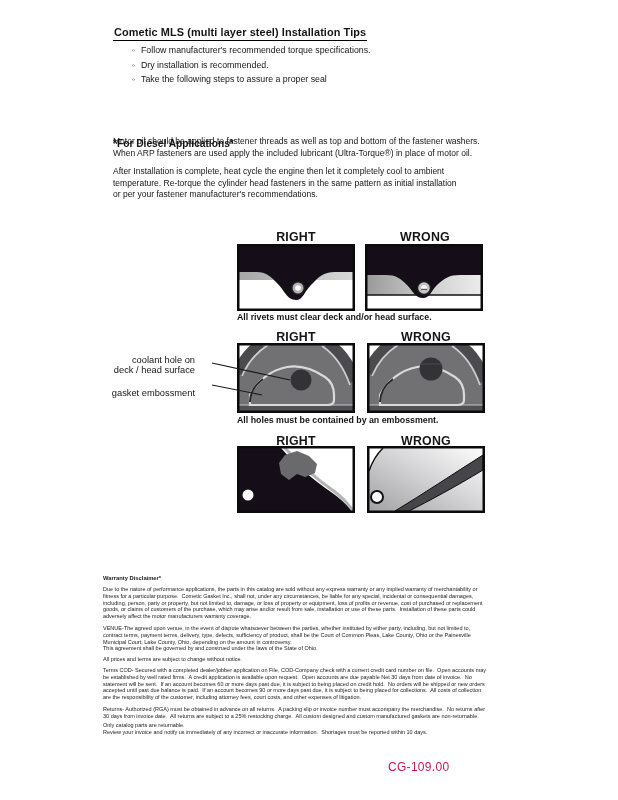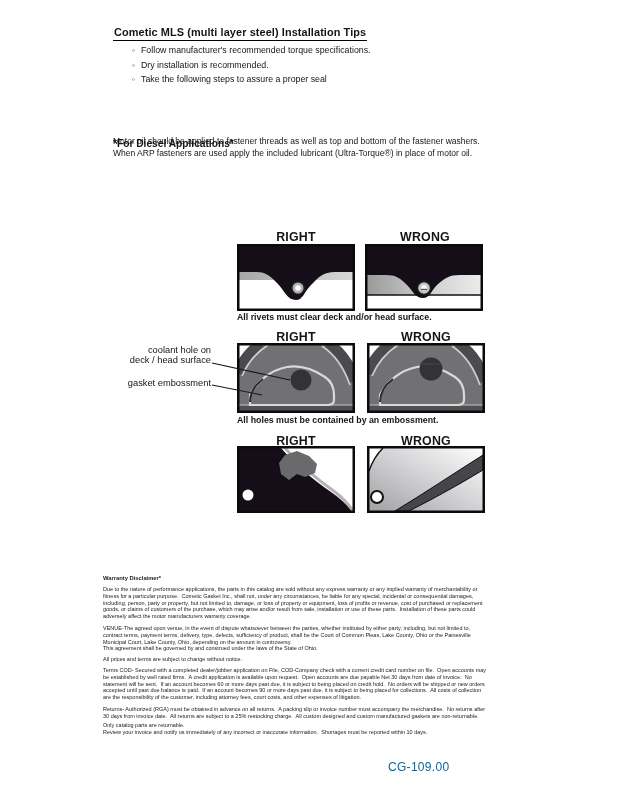--- a/index.html
+++ b/index.html
@@ -16,39 +16,42 @@
   .bullet-line{left:104px;font-size:8.8px;white-space:pre;margin-left:28px;}
   .bullet-line .marker{display:inline-block;width:9px;font-size:8.2px;}
   .sub-bullet-line{left:131px;font-size:8.8px;white-space:pre;}
   .sub-bullet-line .marker{display:inline-block;width:7.5px;}
   .sec-heading{left:113px;font-size:10.2px;font-weight:bold;margin-top:18px;}
   .body-par{left:113px;font-size:8.5px;line-height:11.6px;white-space:pre;}
   .note-line{left:113px;font-size:8.6px;}
   .dg-label{font-size:12.4px;font-weight:bold;width:118px;text-align:center;letter-spacing:.2px;}
   .dg-caption{left:237px;font-size:8.8px;font-weight:bold;white-space:pre;line-height:10.5px;}
   .panel{width:118px;}
-  .callout{font-size:9.3px;line-height:10.4px;white-space:pre;text-align:right;width:150px;left:61px;}
+  .callout{font-size:9.3px;line-height:10.4px;white-space:pre;text-align:right;width:150px;left:45px;margin-top:10px;}
   .fine{left:103px;font-size:5.5px;line-height:6.8px;white-space:pre;color:#222;}
   .fine-heading{left:103px;font-size:5.8px;font-weight:bold;color:#222;}
-  .page-code{left:388px;top:760px;font-size:12px;letter-spacing:.3px;color:#0369a1;}
+  .page-code{left:388px;top:760px;font-size:12px;letter-spacing:.3px;color:#be185d;}
 </style>
 </head>
 <body>
 
 <div class="page">
 
   <div class="abs doc-title">Cometic MLS (multi layer steel) Installation Tips</div>
 
   <div class="abs bullet-line" style="top:45px;"><span class="marker">◦</span><span>Follow manufacturer's recommended torque specifications.</span></div>
   <div class="abs bullet-line" style="top:60px;"><span class="marker">◦</span><span>Dry installation is recommended.</span></div>
   <div class="abs bullet-line" style="top:74px;"><span class="marker">◦</span><span>Take the following steps to assure a proper seal</span></div>
 
   <div class="abs sec-heading" style="top:120px;">*For Diesel Applications*</div>
   <div class="abs body-par" style="top:136px;">Motor oil should be applied to fastener threads as well as top and bottom of the fastener washers.
 When ARP fasteners are used apply the included lubricant (Ultra-Torque®) in place of motor oil.</div>
+  <div class="abs body-par" style="top:166px;">After Installation is complete, heat cycle the engine then let it completely cool to ambient
+temperature. Re-torque the cylinder head fasteners in the same pattern as initial installation
+or per your fastener manufacturer's recommendations.</div>
 
   <div class="abs dg-label" style="left:237px;top:230px;">RIGHT</div>
   <div class="abs dg-label" style="left:366px;top:230px;">WRONG</div>
 
   <svg class="abs panel" style="left:237px;top:244px;" width="118" height="67" viewBox="0 0 118 67">
     <rect x="0" y="0" width="118" height="67" fill="#ffffff"></rect>
     <defs>
       <linearGradient id="g1a" x1="0" y1="0" x2="1" y2="0">
         <stop offset="0" stop-color="#a6a6a6"></stop>
           <stop offset="1" stop-color="#d8d8d8"></stop>

